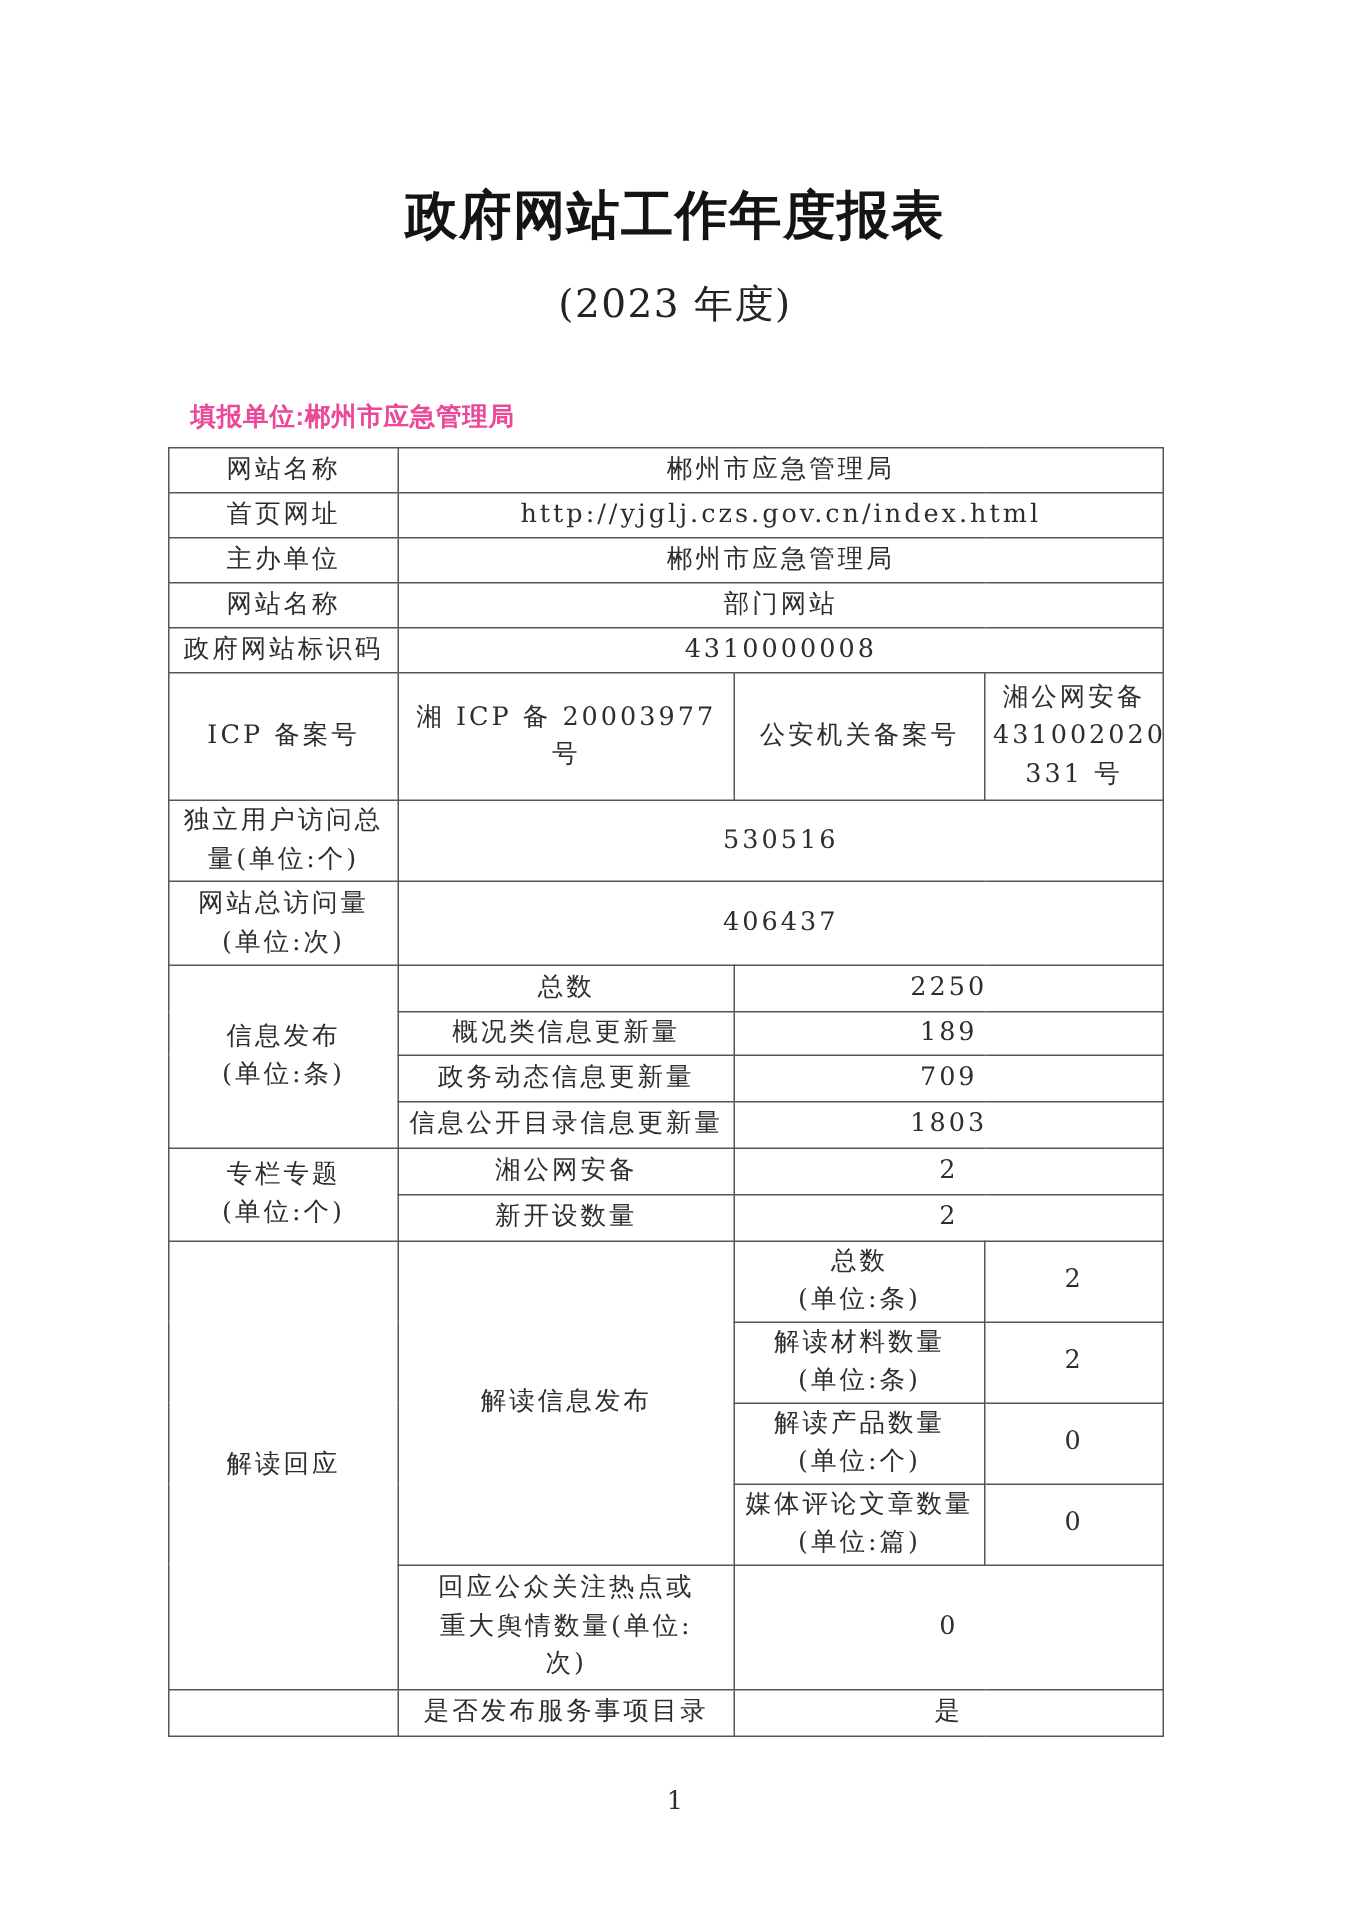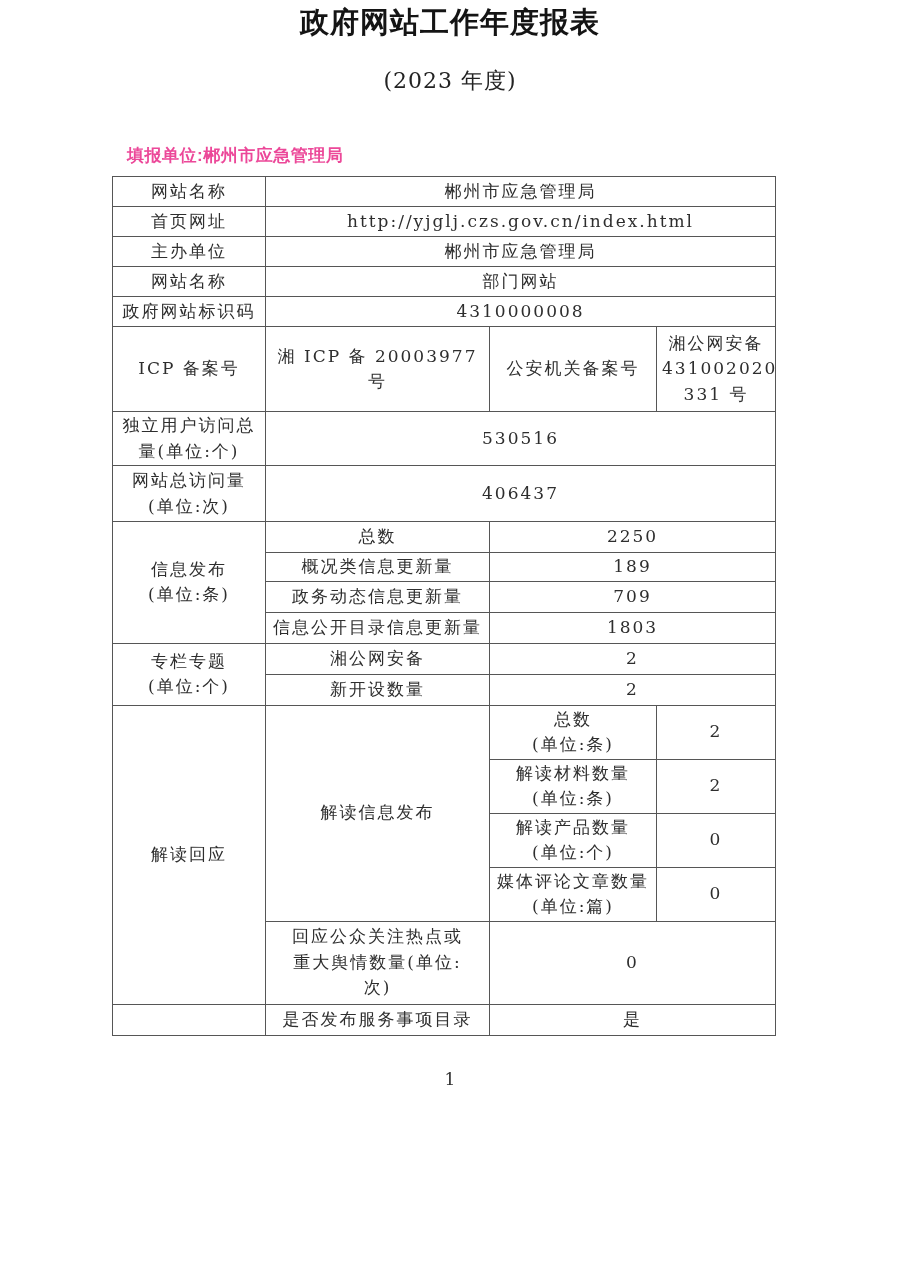--- a/index.html
+++ b/index.html
@@ -9,32 +9,33 @@
     font-family: "DejaVu Serif", "Liberation Serif", serif;
     color: #2e2e2e;
   }
   .page {
     position: relative;
     width: 900px; height: 1272px;
     background: #ffffff;
     overflow: hidden;
   }
   .doc-title {
+    margin-top: 122px;
     text-align: center;
     font-family: "Liberation Sans", "DejaVu Sans", sans-serif;
-    font-size: 29px;
+    font-size: 35px;
     font-weight: bold;
     color: #141414;
     letter-spacing: 1px;
     line-height: 44px;
   }
   .doc-subtitle {
     margin-top: 24px;
     text-align: center;
-    font-size: 22px;
+    font-size: 26px;
     color: #232323;
     letter-spacing: 1px;
     line-height: 26px;
   }
   .unit-line {
     margin: 50px 0 9px 127px;
     font-family: "Liberation Sans", "DejaVu Sans", sans-serif;
     font-weight: bold;
     font-size: 17px;
     color: #ec4899;

